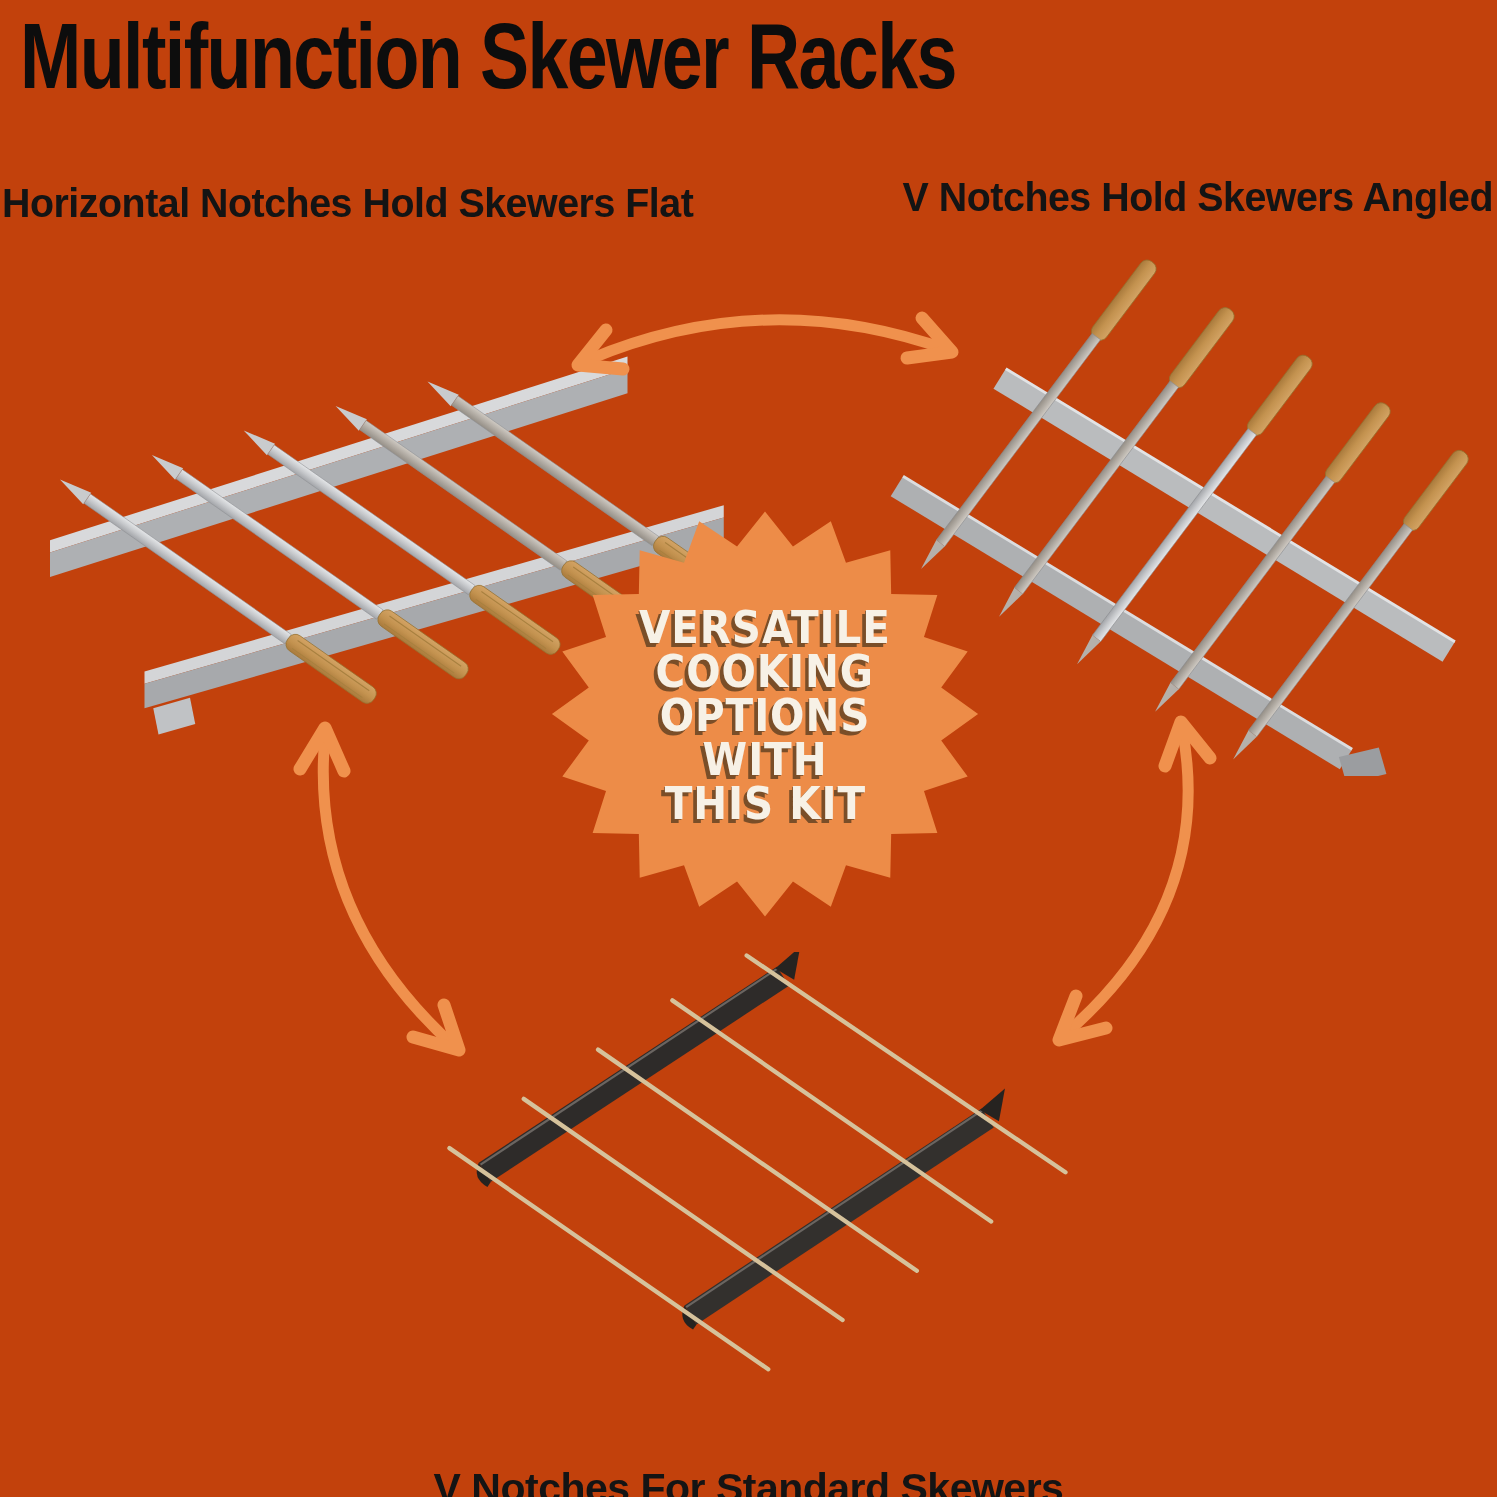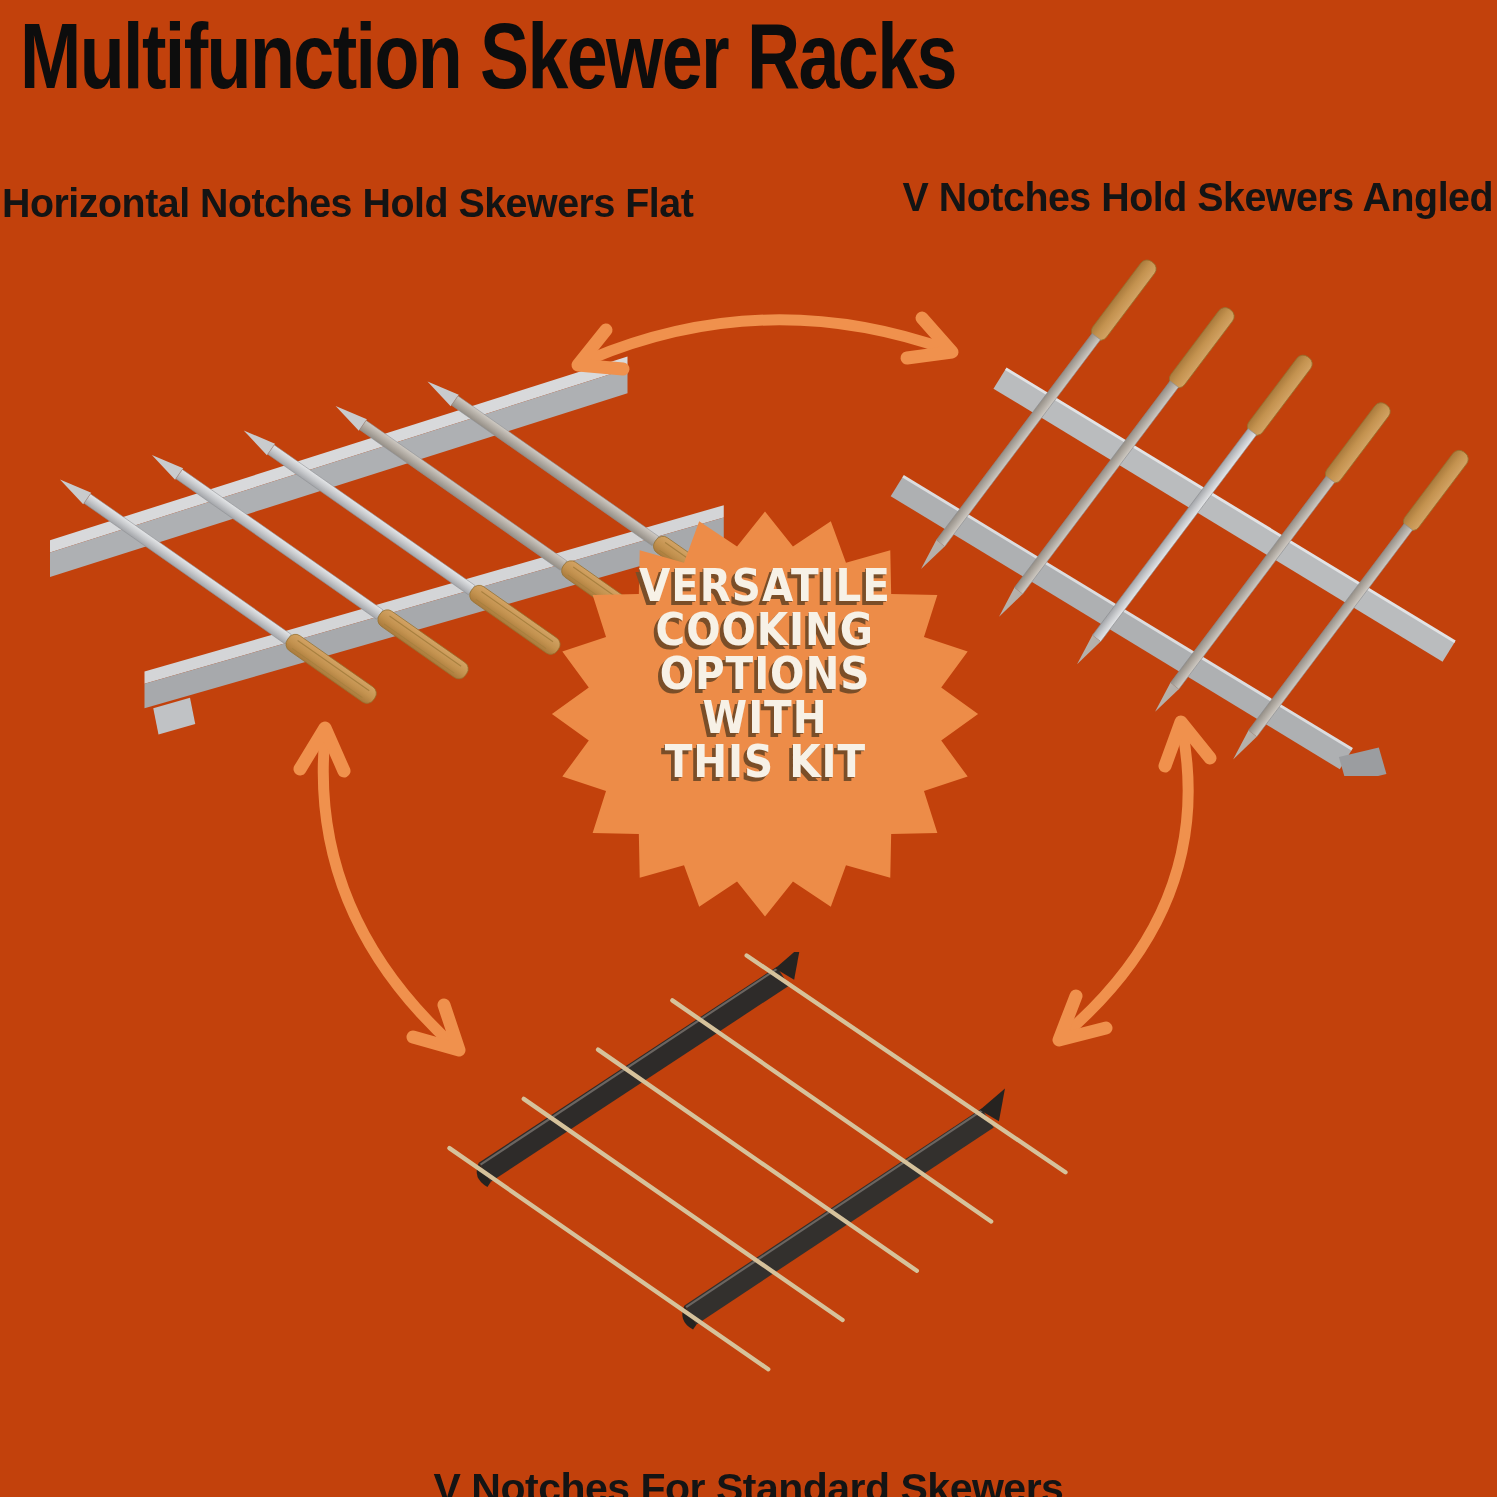--- a/index.html
+++ b/index.html
@@ -18,21 +18,21 @@
   }
   .caption-tl{left:2px;top:180px;transform:scaleX(0.96);transform-origin:left top;}
   .caption-tr{right:4px;top:174px;transform:scaleX(0.96);transform-origin:right top;}
   .caption-bottom{left:0;right:0;top:1436px;text-align:center;margin-top:29px;}
   .photo{position:absolute;}
   .arrow-layer{position:absolute;left:0;top:0;width:1497px;height:1497px;pointer-events:none;}
   .badge{position:absolute;left:542px;top:502px;width:446px;height:424px;}
   .badge svg{position:absolute;left:0;top:0;width:100%;height:100%;}
   .badge-text{
     position:absolute;left:38px;top:62px;right:38px;bottom:58px;
-    display:flex;flex-direction:column;justify-content:flex-start;align-items:center;
+    display:flex;flex-direction:column;justify-content:center;align-items:center;
     font-family:"DejaVu Sans",sans-serif;font-weight:bold;
     color:#F7F1E6;text-align:center;
   }
   .badge-line{
     font-size:44px;letter-spacing:1px;line-height:1;
     text-shadow:-4px 4px 0 #7A4E28, -1px 1px 0 #8a5a33;
     transform:scaleX(0.92);
   }
 </style>
 </head>

